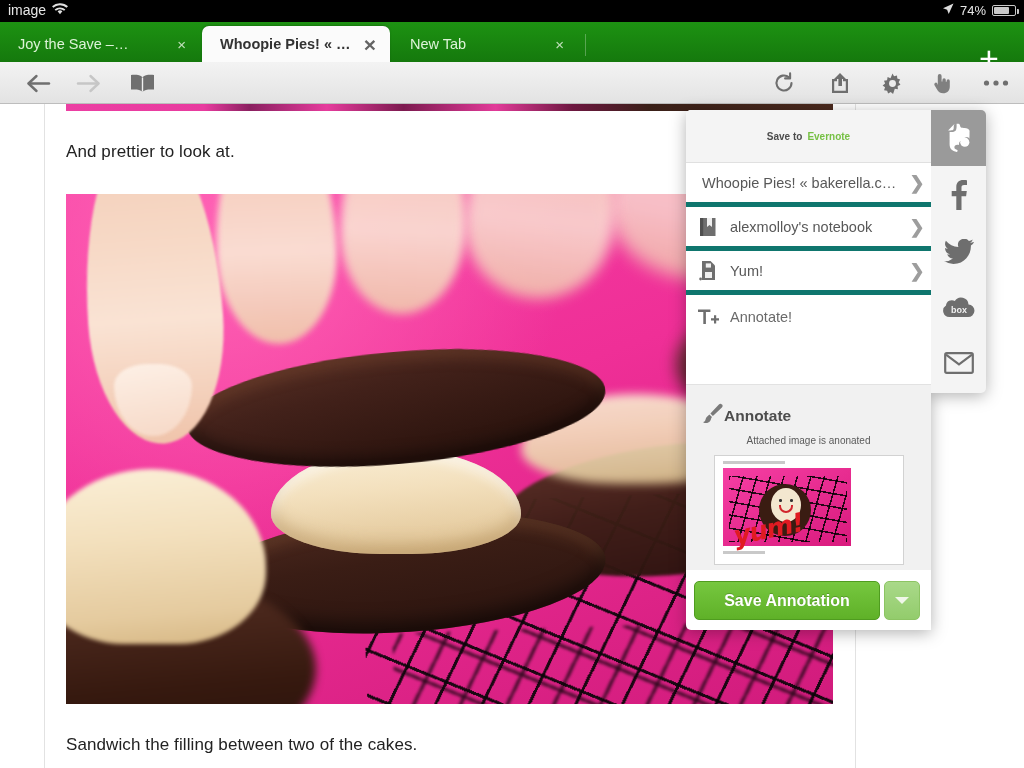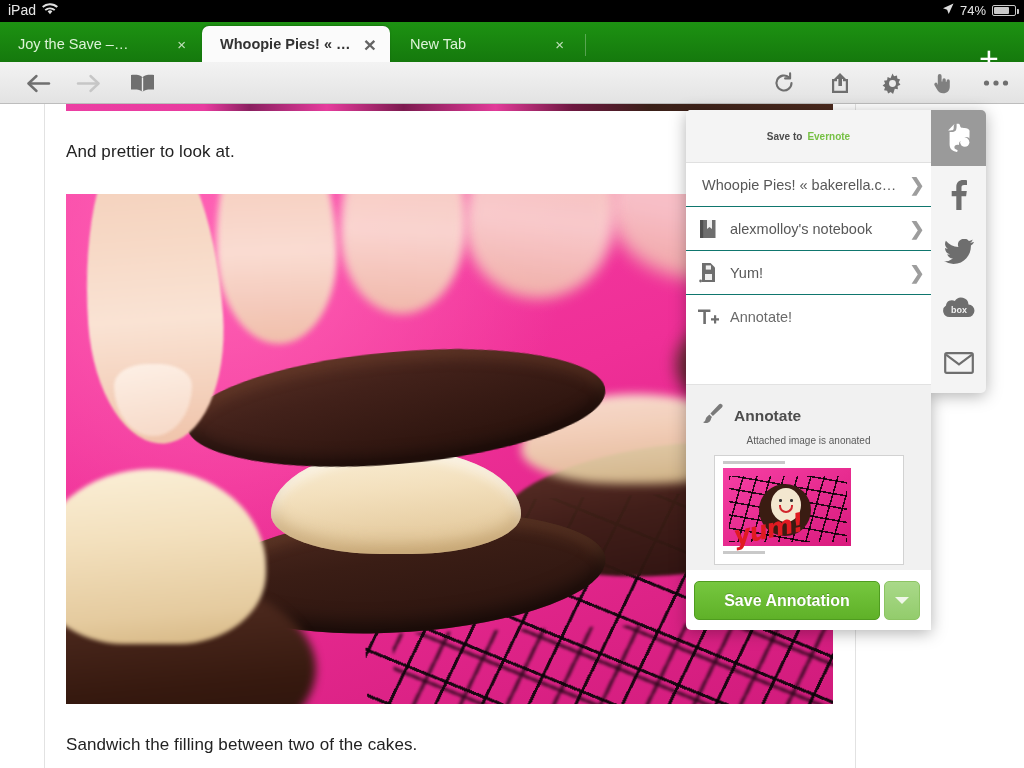--- a/index.html
+++ b/index.html
@@ -238,21 +238,21 @@
   #panel-header{
     position:absolute; left:0; top:0; width:245px; height:53px;
     background:#f4f4f4; border-radius:5px 0 0 0; border-bottom:1px solid #e0e0e0;
     display:flex; align-items:center; justify-content:center;
     font-size:10px; font-weight:bold; color:#4c4c4c;
   }
   #panel-header .en{ color:#76c044; margin-left:5px; }
 
   .p-row{
     position:absolute; left:0; width:245px; height:44px;
-    border-bottom:1px solid #0f766e;
+    border-bottom:5px solid #0f766e;
     display:flex; align-items:center;
   }
   .p-row .ico{ width:44px; display:flex; align-items:center; justify-content:center; }
   .p-row .txt{
     flex:1; font-size:14.5px; color:#585858;
     overflow:hidden; white-space:nowrap; text-overflow:ellipsis; padding-right:6px;
   }
   .p-row .chev{ width:28px; text-align:center; color:#9d9d9d; font-size:18px; font-weight:bold; }
   #p-row-0{ top:53px; }
   #p-row-0 .txt{ padding-left:16px; }
@@ -261,21 +261,21 @@
   #p-row-3{ top:185px; border-bottom:none; }
   #p-row-3 .txt{ color:#6a6a6a; }
 
   #tag-area{ position:absolute; left:0; top:229px; width:245px; height:46px; background:#fff; border-bottom:1px solid #e2e2e2;}
 
   #annotate-block{
     position:absolute; left:0; top:275px; width:245px; height:185px;
     background:#f1f1f1;
   }
   #annotate-title{
-    position:absolute; left:14px; top:18px; display:flex; align-items:center; gap:10px;
+    position:absolute; left:14px; top:18px; display:flex; align-items:center; 
   }
   #annotate-title .lbl{ font-size:15.5px; font-weight:bold; color:#4d4d4d; }
   #annotate-sub{
     position:absolute; left:0; top:50px; width:245px; text-align:center;
     font-size:10px; color:#5a5a5a;
   }
   #thumb-frame{
     position:absolute; left:28px; top:70px; width:190px; height:110px;
     background:#fff; border:1px solid #d2d2d2; overflow:hidden;
   }
@@ -334,21 +334,21 @@
   #save-more .car{
     width:0;height:0;border-left:7px solid transparent;border-right:7px solid transparent;
     border-top:7px solid #f0f7e9;
   }
 </style>
 </head>
 <body>
 
 <div id="status-bar">
   <div id="status-left">
-    <span class="lbl">iPad</span>
+    <span class="lbl">image</span>
     <span>
       <svg width="16" height="12" viewBox="0 0 16 12">
           <path d="M8 11.2 5.6 8.3a3.8 3.8 0 0 1 4.8 0Z" fill="#e0e0e0"></path>
           <path d="M8 6.3c-1.6 0-3 .6-4.1 1.5L2.6 6.4A8 8 0 0 1 8 4.4a8 8 0 0 1 5.4 2l-1.3 1.4A6.2 6.2 0 0 0 8 6.3Z" fill="#e0e0e0"></path>
           <path d="M8 2.2c-2.5 0-4.8 1-6.5 2.5L0 3.2A11.6 11.6 0 0 1 8 .2c3.1 0 6 1.2 8 3l-1.5 1.5A9.4 9.4 0 0 0 8 2.2Z" fill="#e0e0e0"></path>
         </svg>
     </span>
   </div>
   <div id="status-right">
     <span>

